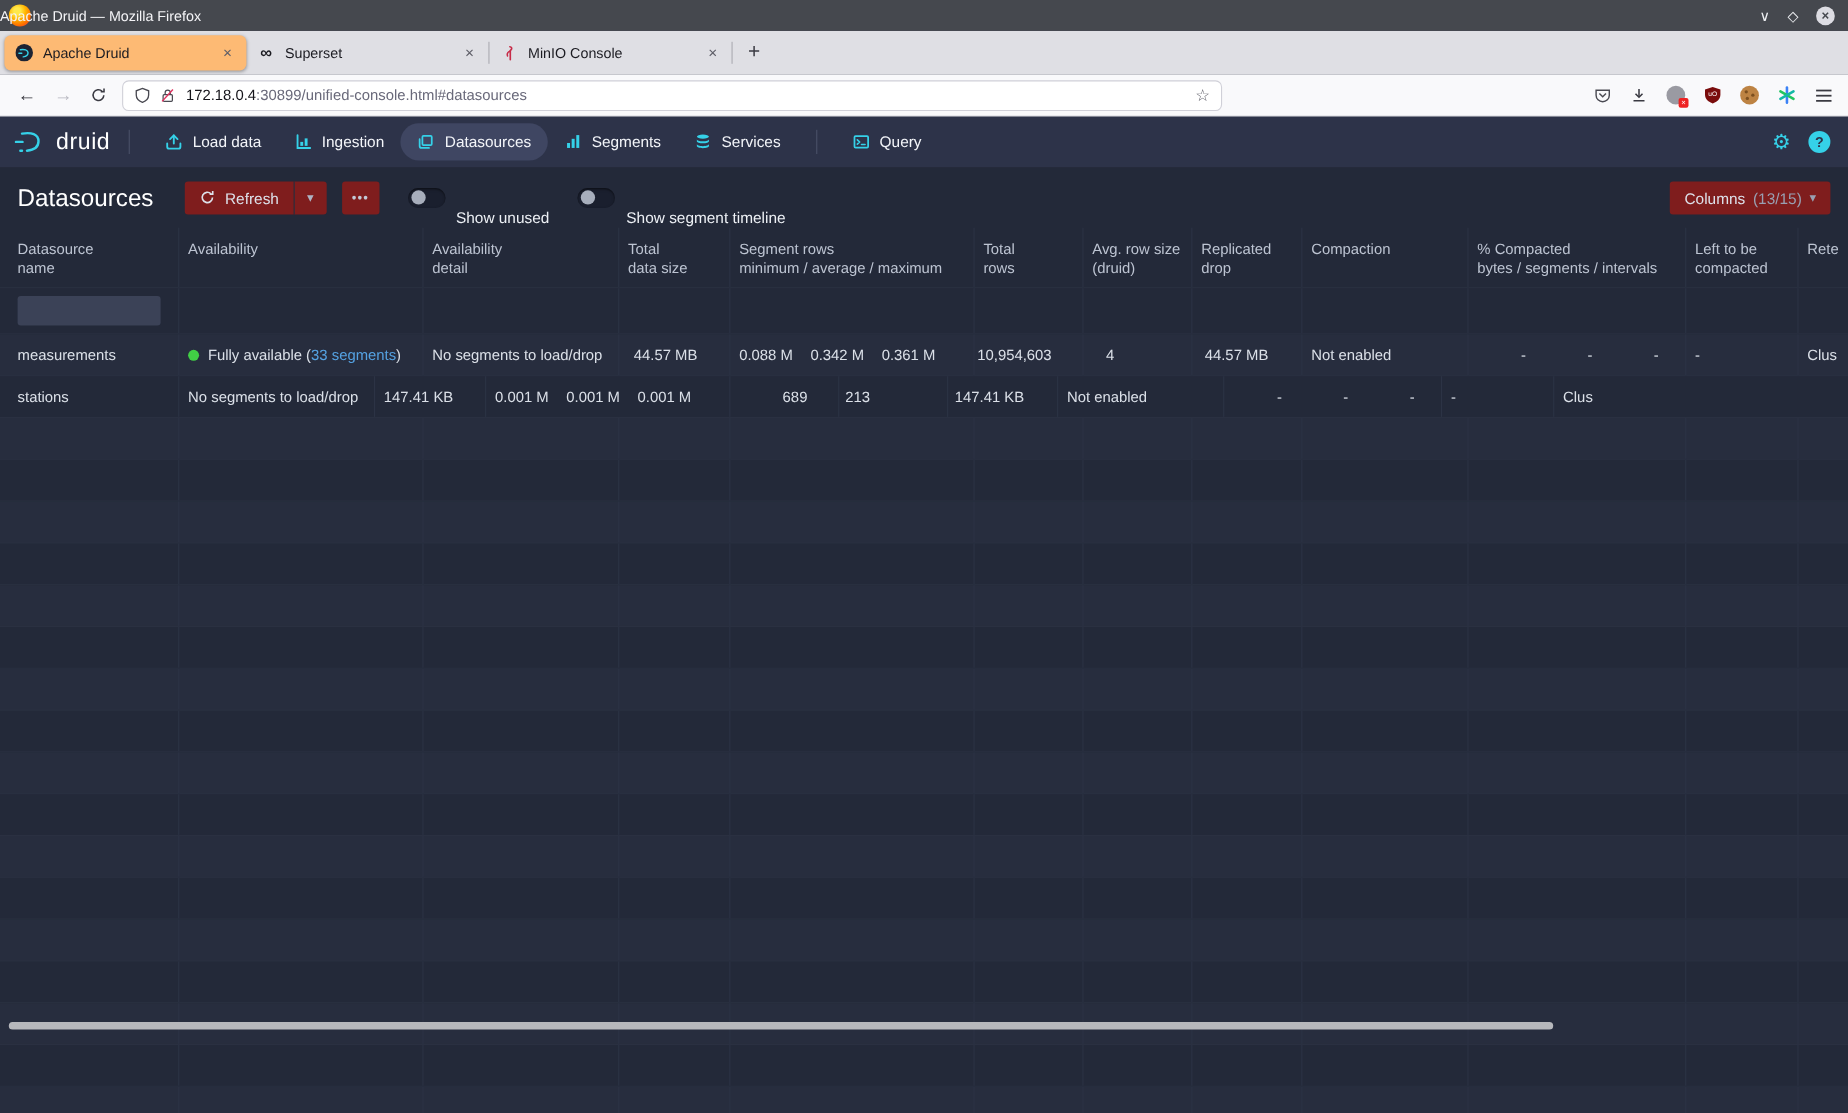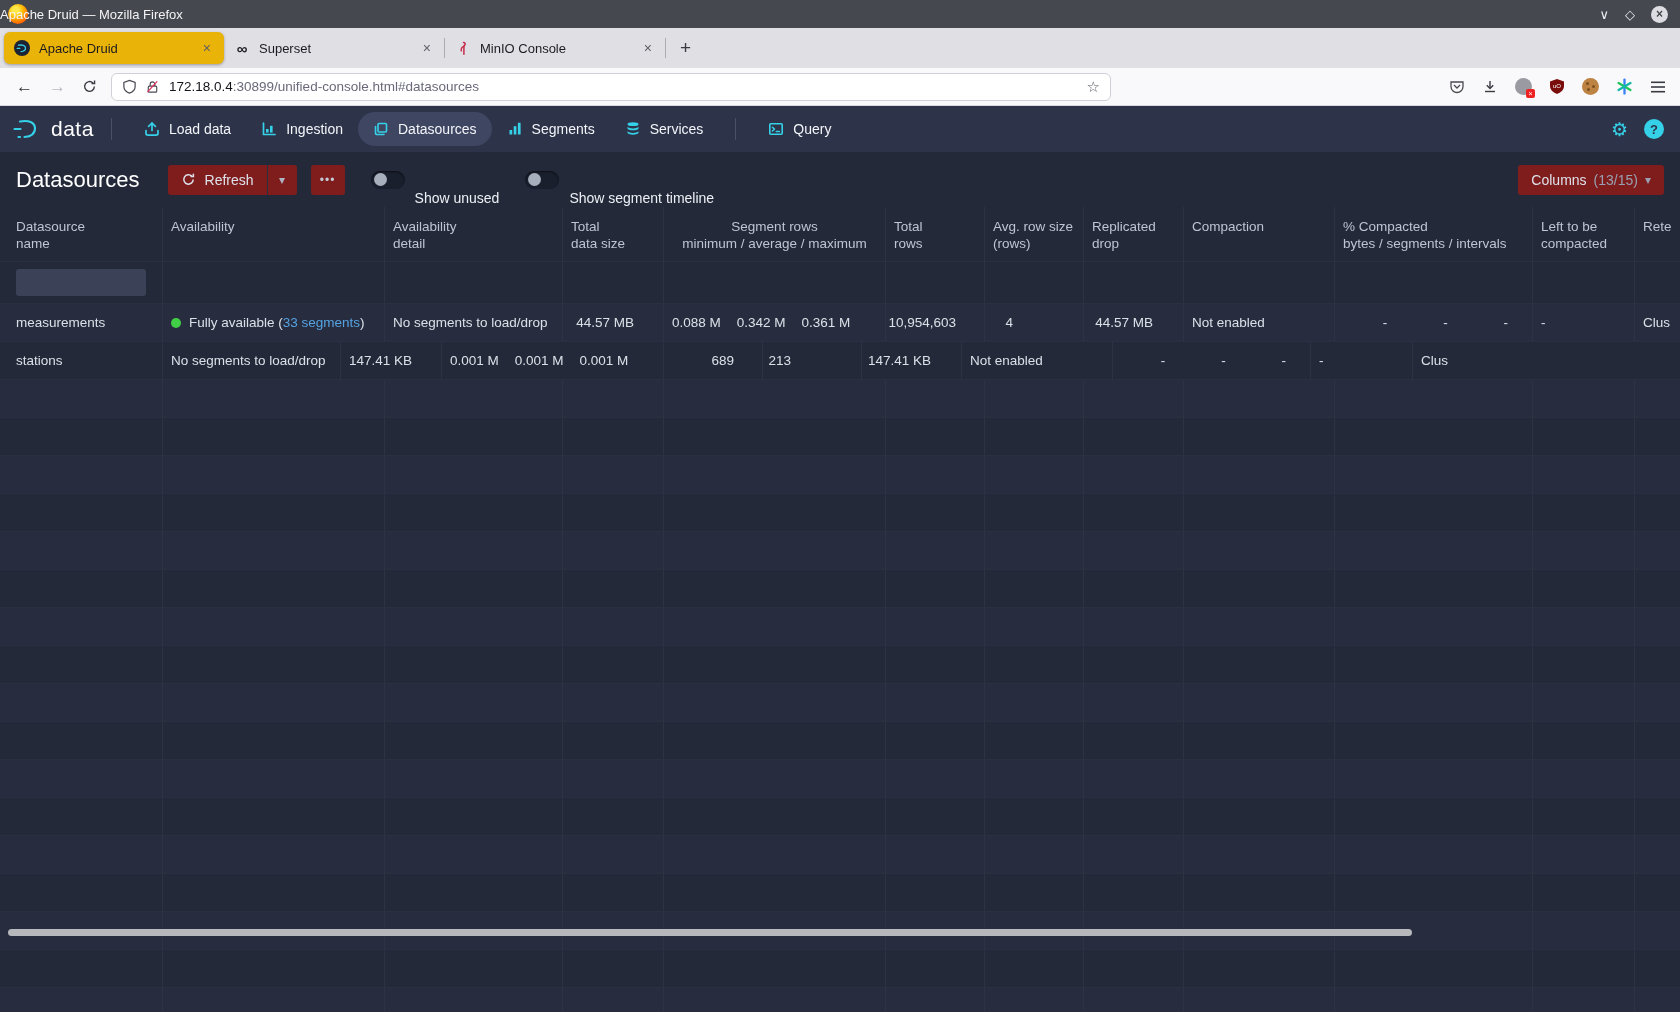--- a/index.html
+++ b/index.html
@@ -13,21 +13,21 @@
   .win-title { position:absolute; left:0; right:0; color:#f4f4f7; font-size:13px; pointer-events:none; }
   .win-controls { margin-left:auto; display:flex; align-items:center; gap:16px; margin-right:12px; z-index:2; }
   .win-btn { color:#eef0f3; font-size:13px; line-height:1; cursor:default; }
   .win-close { width:17px; height:17px; border-radius:50%; background:#dcdce2; color:#45484e;
     display:flex; align-items:center; justify-content:center; font-size:12px; font-weight:bold; }
 
   
   .tabstrip { height:40px; background:#dfdfe4; display:flex; align-items:center; padding-left:4px; }
   .tab { height:32px; width:220px; display:flex; align-items:center; padding:0 10px; border-radius:6px;
     color:#1b1b21; font-size:13px; }
-  .tab.active { background:#eab308; box-shadow:0 1px 3px rgba(0,0,0,.3); }
+  .tab.active { background:#fdba74; box-shadow:0 1px 3px rgba(0,0,0,.3); }
   .tab-label { flex:1; margin-left:9px; white-space:nowrap; overflow:hidden; }
   .tab-close { color:#5f5f68; font-size:14px; padding:0 3px; }
   .tab-sep { width:1px; height:20px; background:#ababb2; }
   .newtab { font-size:19px; color:#3a3a42; margin-left:14px; }
   .favicon { width:16px; height:16px; flex-shrink:0; display:flex; align-items:center; justify-content:center; }
   .inf { font-size:15px; font-weight:bold; color:#1b1b21; }
 
   
   .toolbar { height:38px; background:#f9f9fb; display:flex; align-items:center; border-bottom:1px solid #d8d8de; }
   .nav-arrow { font-size:17px; margin-left:16px; color:#2f2f37; }
@@ -232,21 +232,21 @@
   </div>
 </div>
 
 <div class="navbar">
   <div class="brand">
     <svg width="30" height="26" viewBox="0 0 30 26">
         <path d="M8 5.5c8.5-1.5 15 .5 15 7 0 5.5-4.5 8-10.5 8.5" stroke="#35d1e8" stroke-width="2.2" fill="none" stroke-linecap="round"></path>
         <path d="M2.5 13h6" stroke="#35d1e8" stroke-width="2.2" stroke-linecap="round"></path>
         <path d="M6.5 21h1.5" stroke="#35d1e8" stroke-width="2.2" stroke-linecap="round"></path>
       </svg>
-    <span class="brand-text">data</span>
+    <span class="brand-text">druid</span>
   </div>
   <div class="nav-sep"></div>
 
   <div class="nav-item">
     <svg width="16" height="16" viewBox="0 0 16 16">
         <path d="M8 2.2v7.3" stroke="#35d1e8" stroke-width="1.7" stroke-linecap="round"></path>
         <path d="M4.6 5.4L8 2l3.4 3.4" stroke="#35d1e8" stroke-width="1.7" fill="none" stroke-linecap="round" stroke-linejoin="round"></path>
         <path d="M2 9.5v2.8c0 1 .8 1.8 1.8 1.8h8.4c1 0 1.8-.8 1.8-1.8V9.5" stroke="#35d1e8" stroke-width="1.7" fill="none" stroke-linecap="round"></path>
       </svg>
     <span>Load data</span>
@@ -343,31 +343,31 @@
           <span></span>
         </div>
       <div class="cell c2">
           <span>Availability</span>
           <span>detail</span>
         </div>
       <div class="cell c3">
           <span>Total</span>
           <span>data size</span>
         </div>
-      <div class="cell c4" style="flex-direction:column;align-items:center;gap:0;">
+      <div class="cell c4" style="flex-direction:column;align-items:flex-start;gap:0;">
           <span>Segment rows</span>
           <span>minimum / average / maximum</span>
         </div>
       <div class="cell c5">
           <span>Total</span>
           <span>rows</span>
         </div>
       <div class="cell c6">
           <span>Avg. row size</span>
-          <span>(rows)</span>
+          <span>(druid)</span>
         </div>
       <div class="cell c7">
           <span>Replicated</span>
           <span>drop</span>
         </div>
       <div class="cell c8">
           <span>Compaction</span>
           <span></span>
         </div>
       <div class="cell c9" style="flex-direction:column;align-items:flex-start;">

